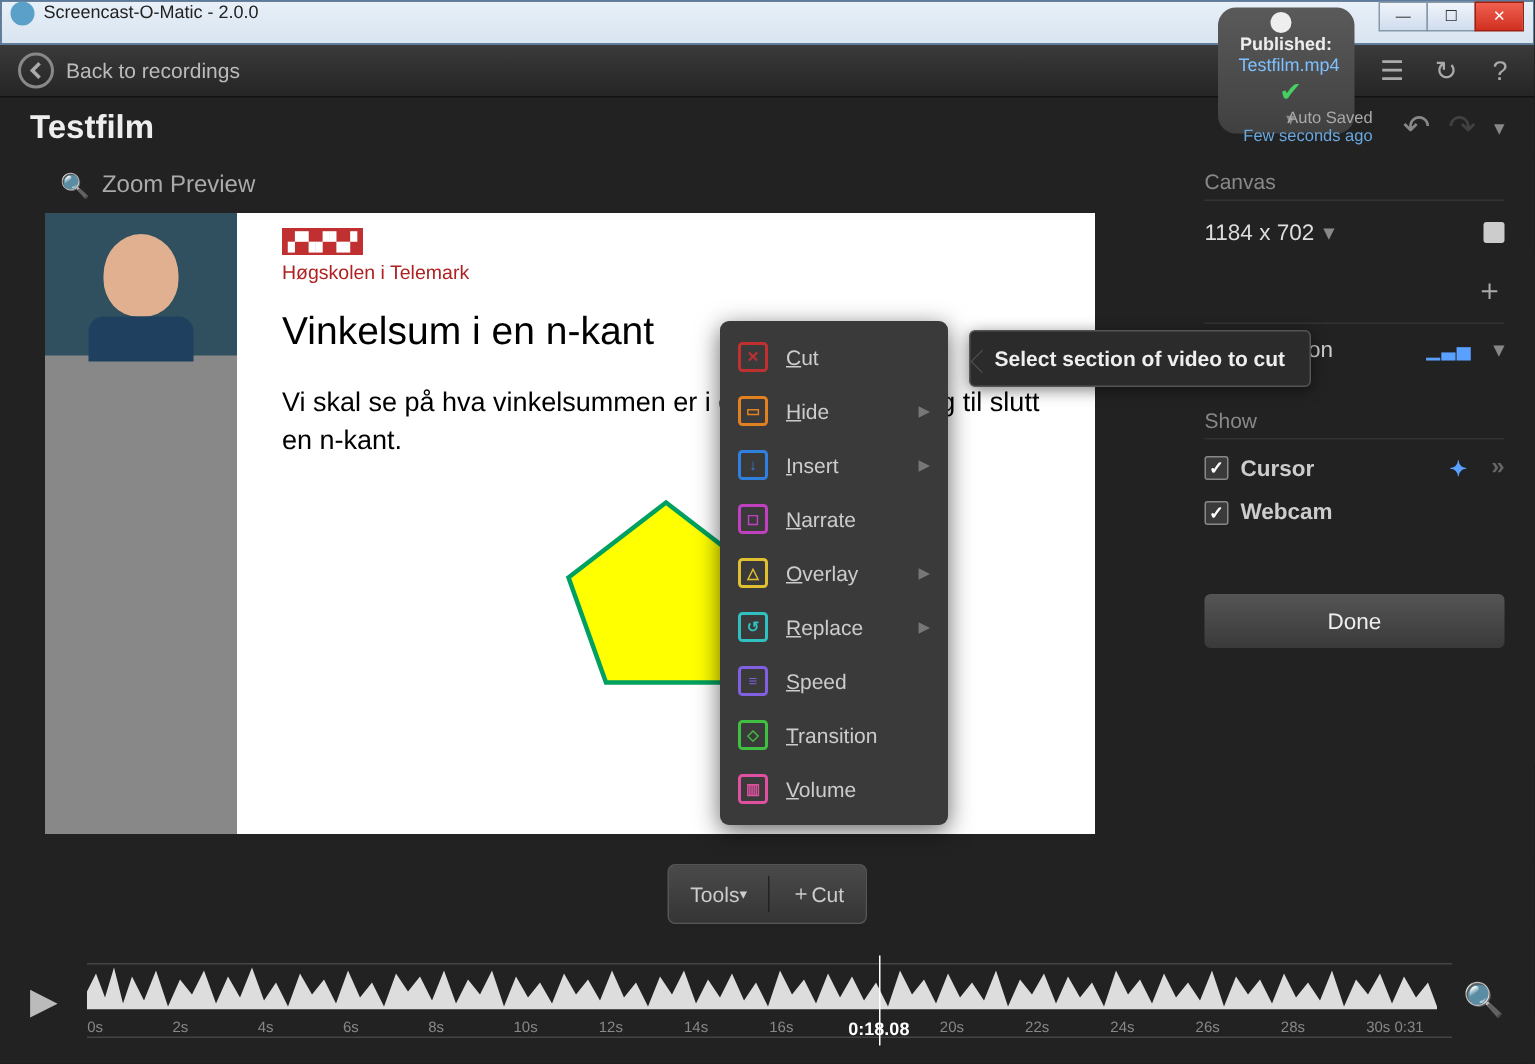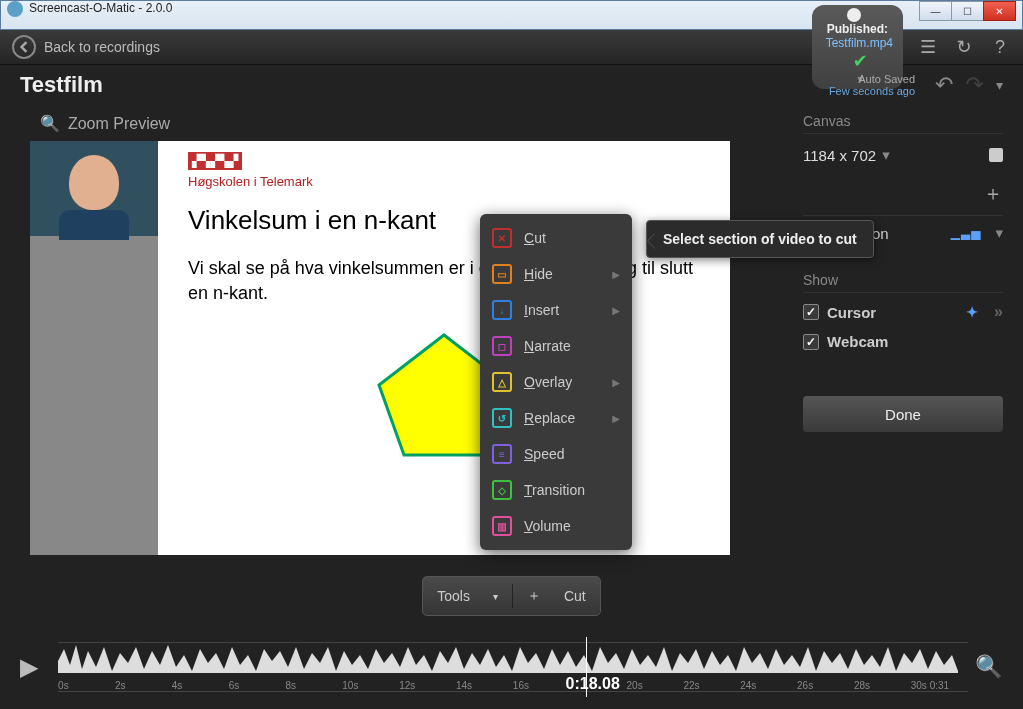--- a/index.html
+++ b/index.html
@@ -76,32 +76,32 @@
 .ctx-menu::after { content:""; position:absolute; bottom:-8px; left:50%; margin-left:-8px; border:8px solid transparent; border-top-color:#3a3a3a; }
 
 
 .tooltip { position:absolute; top:220px; left:646px; background:#2b2b2b; border:1px solid #555; border-radius:4px; padding:10px 16px; color:#eee; font-weight:bold; font-size:14px; z-index:60; box-shadow:0 2px 10px rgba(0,0,0,.5);}
 .tooltip::before { content:""; position:absolute; left:-8px; top:12px; border:8px solid transparent; border-right-color:#555; }
 .tooltip::after { content:""; position:absolute; left:-7px; top:12px; border:8px solid transparent; border-right-color:#2b2b2b; }
 
 
 .tool-strip { height:42px; display:flex; justify-content:center; align-items:center; background:#222;}
 .tool-pill { background:linear-gradient(#4a4a4a,#353535); border:1px solid #555; border-radius:5px; display:flex; align-items:center; padding:6px 0; }
-.tool-pill > div { padding:4px 14px; color:#ccc; font-size:14px; display:flex; align-items:center; gap:23px;}
+.tool-pill > div { padding:4px 14px; color:#ccc; font-size:14px; display:flex; align-items:center; gap:0;}
 .tool-pill > div:first-child { border-right:1px solid #222; }
 
 
 .timeline { height:92px; background:#222; padding:8px 20px 0; display:flex; align-items:center; gap:8px; position:relative;}
 .play-btn { width:30px; color:#bbb; font-size:24px; }
 .wave-area { flex:1; height:50px; position:relative; border-top:1px solid #444; border-bottom:1px solid #444; }
 .wave { position:absolute; bottom:18px; left:0; right:0; height:32px; }
 .playhead { position:absolute; top:-6px; bottom:-6px; width:1px; background:#fff; }
 .ticks { position:absolute; bottom:0; left:0; right:0; display:flex; font-size:10px; color:#888;justify-content:flex-end;}
 .ticks span { flex:1; text-align:left; }
-.cur-time { position:absolute; bottom:-2px; font-size:16px; color:#fff; font-weight:bold;}
+.cur-time { position:absolute; bottom:-2px; font-size:12px; color:#fff; font-weight:bold;}
 .zoom-icon { color:#bbb; font-size:22px; }
 
 
 .ic-cut{border-color:#c03030;color:#c03030;} .ic-hide{border-color:#e08020;color:#e08020;}
 .ic-insert{border-color:#3080e0;color:#3080e0;} .ic-narrate{border-color:#c040c0;color:#c040c0;}
 .ic-overlay{border-color:#e0c030;color:#e0c030;} .ic-replace{border-color:#30c0c0;color:#30c0c0;}
 .ic-speed{border-color:#8060e0;color:#8060e0;} .ic-transition{border-color:#40c040;color:#40c040;}
 .ic-volume{border-color:#e050a0;color:#e050a0;}
 </style>
 </head>

